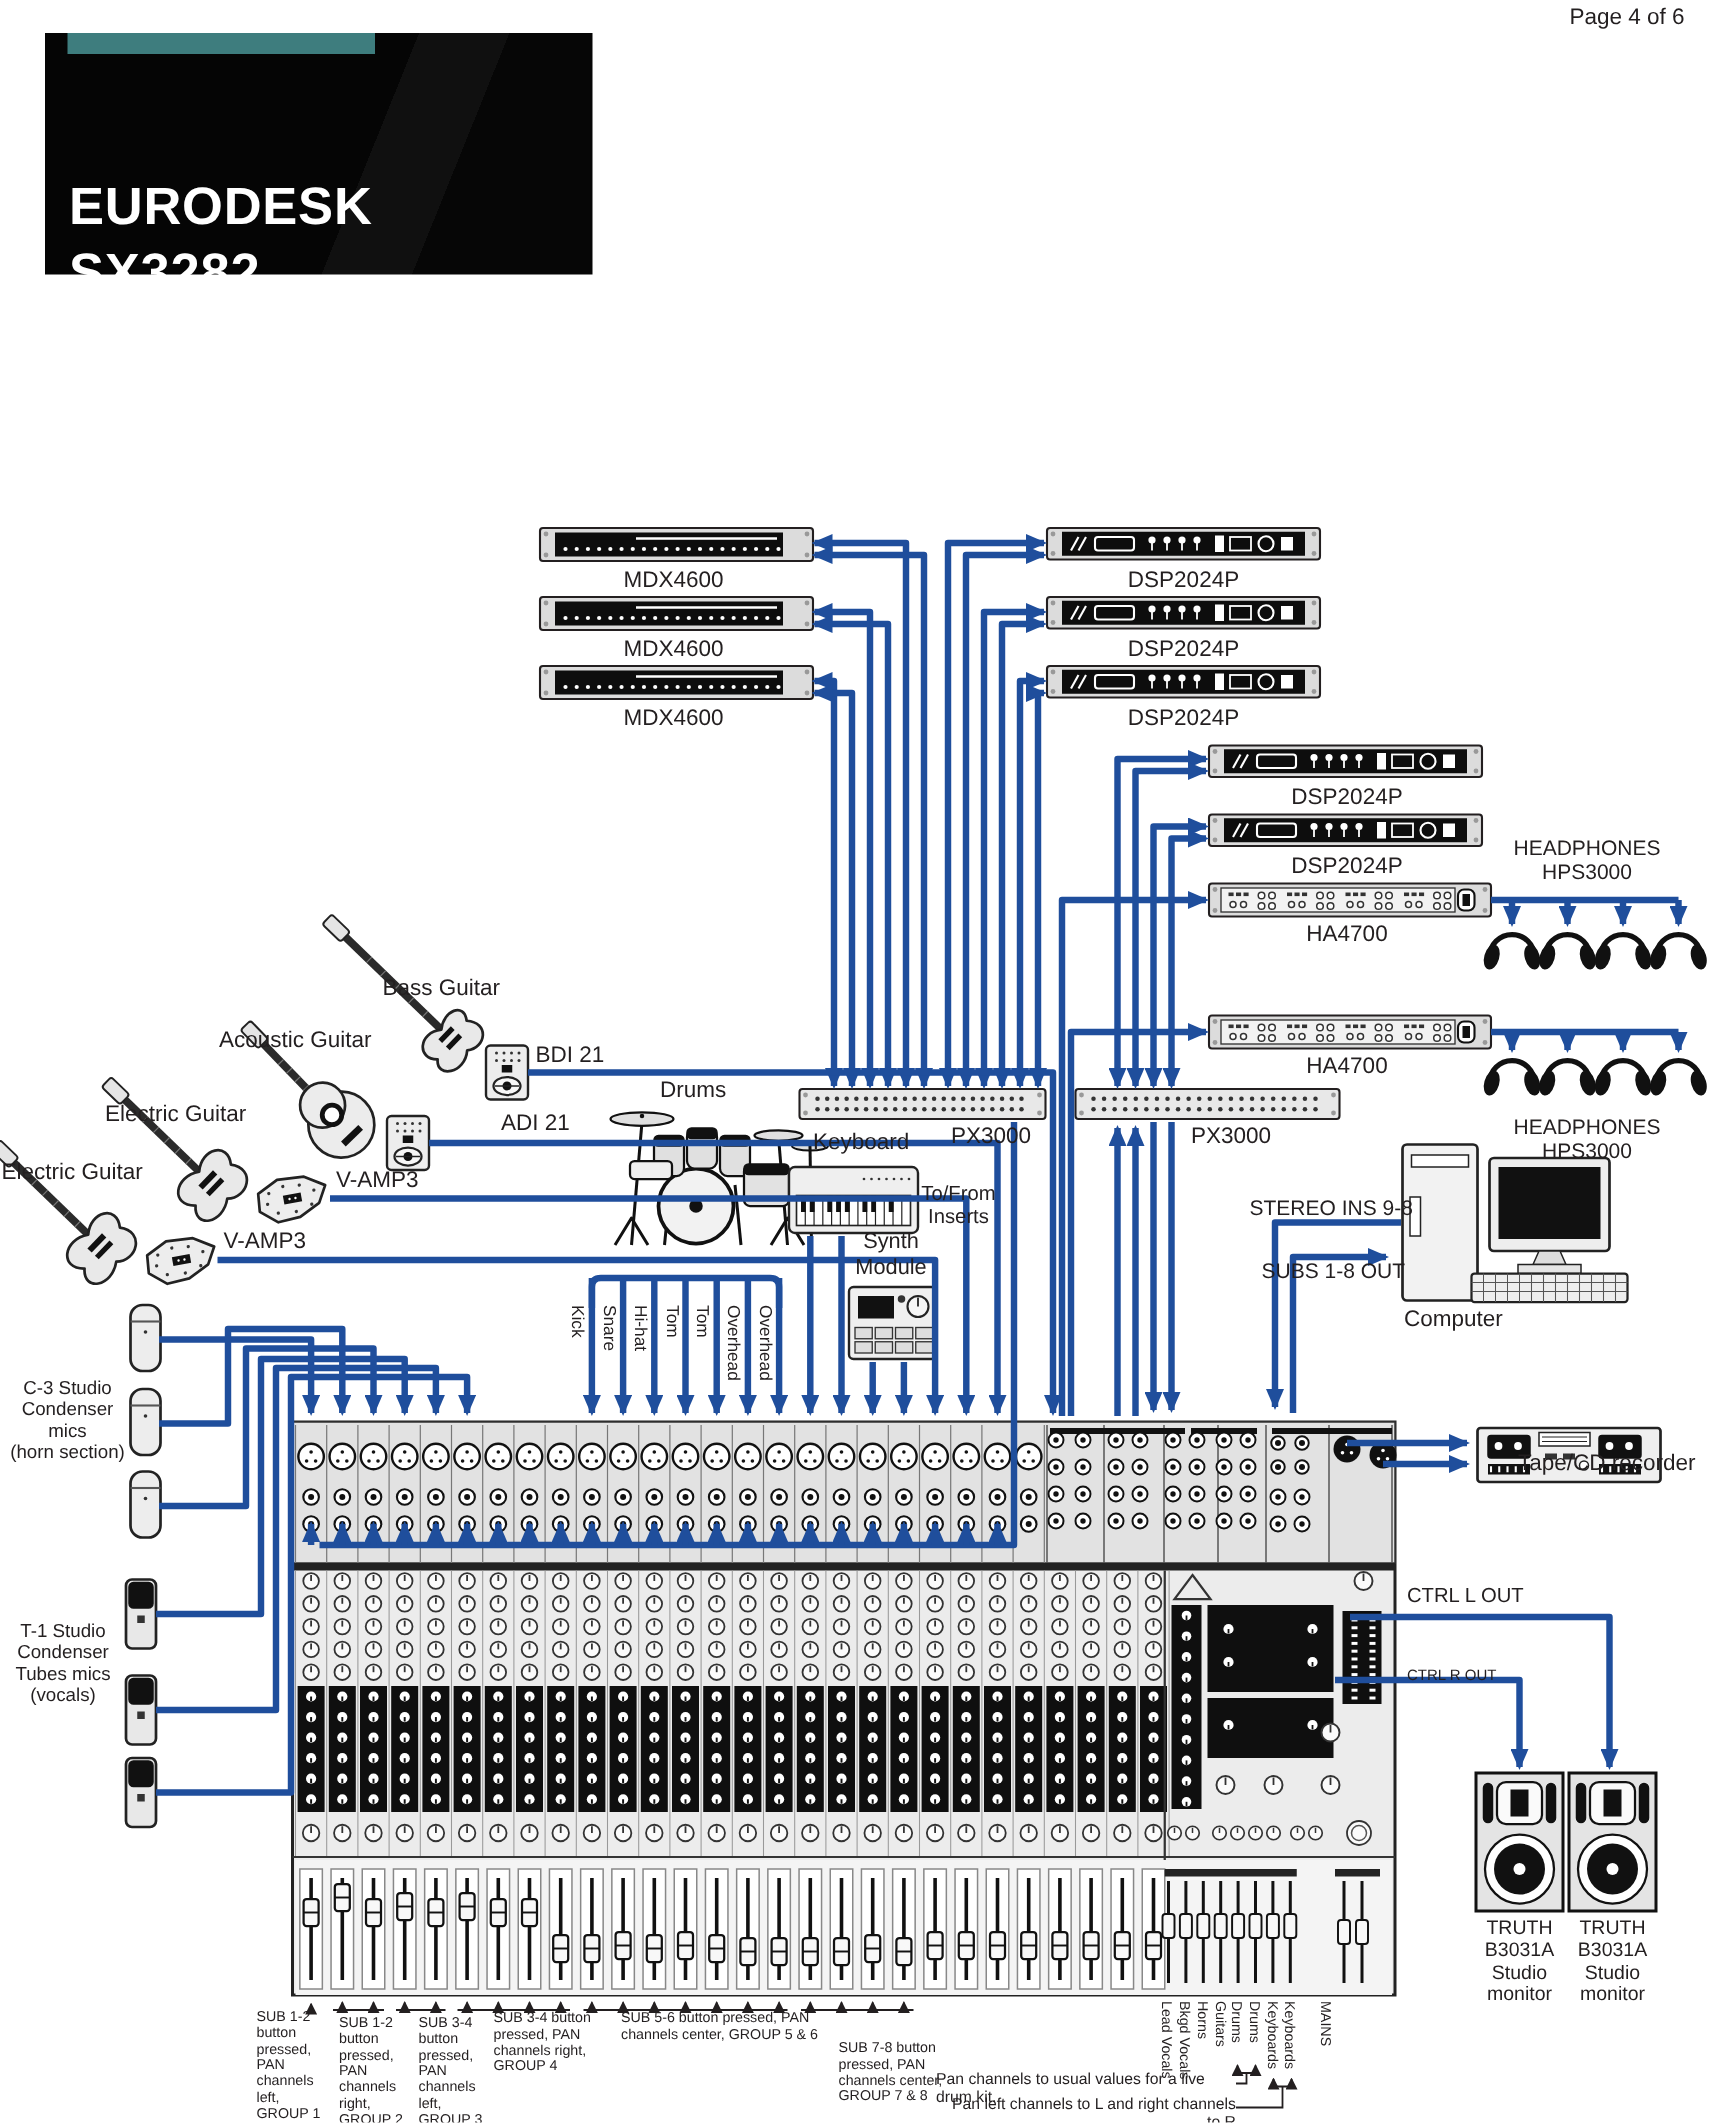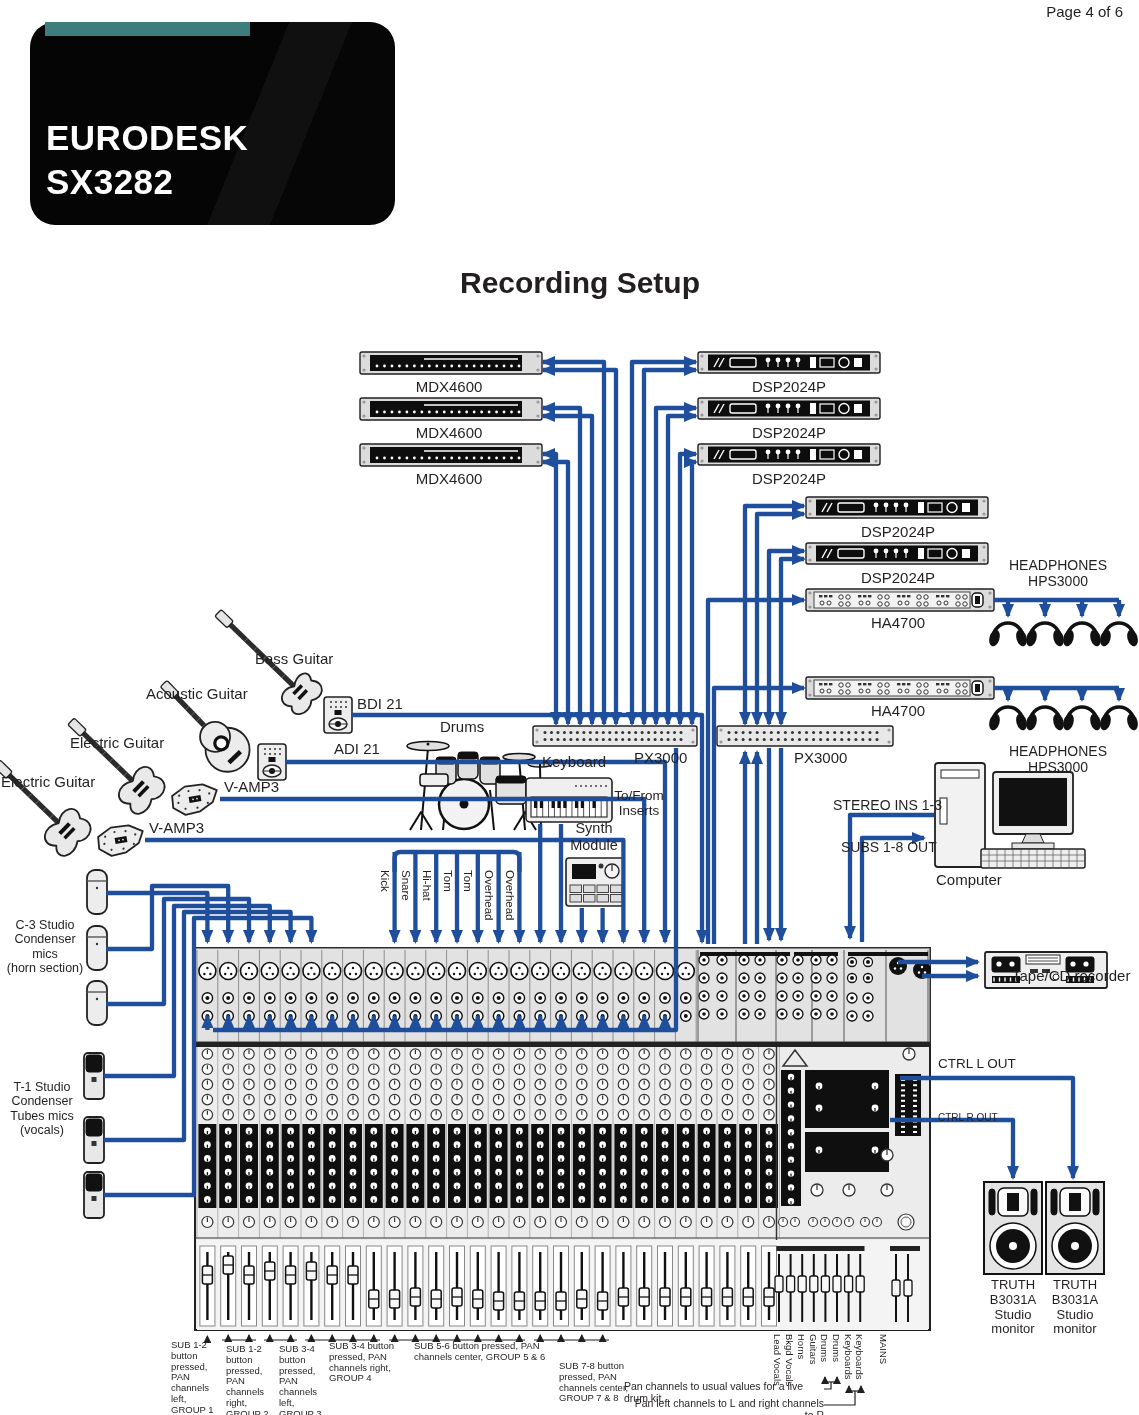--- a/index.html
+++ b/index.html
@@ -2,42 +2,41 @@
 <html><head>
 <meta charset="utf-8">
 <style>
   html,body{margin:0;padding:0;background:#fff;}
   body{width:1139px;height:1415px;position:relative;overflow:hidden;
        font-family:"Liberation Sans", sans-serif;color:#231f20;}
   #stage{position:absolute;inset:0;}
   #gfx{position:absolute;left:0;top:0;}
   .lbl{position:absolute;line-height:1.14;white-space:pre-line;}
   .lbl.vert{writing-mode:vertical-rl;line-height:1;}
-  #logo{position:absolute;left:30px;top:22px;width:365px;height:203px;
-        background:linear-gradient(112deg,#050505 58%,#101010 58%,#101010 72%,#060606 72%);border-radius:25px;}
+  #logo{position:absolute;left:30px;top:22px;width:365px;height:161px;
+        background:linear-gradient(112deg,#050505 58%,#101010 58%,#101010 72%,#060606 72%);}
   #logo .teal{position:absolute;left:15px;top:0;width:205px;height:14px;}
   #logo .l1{position:absolute;left:16px;top:96px;color:#fff;font-weight:bold;font-size:35px;letter-spacing:.5px;}
   #logo .l2{position:absolute;left:16px;top:140px;color:#fff;font-weight:bold;font-size:35px;letter-spacing:.5px;}
   #pageind{position:absolute;right:16px;top:3px;width:140px;text-align:right;font-size:15px;}
   #title{position:absolute;left:330px;top:266px;width:500px;text-align:center;
          font-size:30px;font-weight:bold;}
   .wire{fill:none;stroke-width:4.3;stroke-linejoin:round;stroke-linecap:butt;}
   .annot{fill:none;stroke:#231f20;stroke-width:1.2;}
 </style>
 </head>
 <body>
 
 <div id="stage">
   <div id="pageind">Page 4 of 6</div>
   <div id="logo">
     <div class="teal" style="background: rgb(62, 125, 126);"></div>
     <div class="l1">EURODESK</div>
     <div class="l2">SX3282</div>
   </div>
-  <div id="title">Recording Setup</div>
 
   <svg id="gfx" width="1139" height="1415" viewBox="0 0 1139 1415">
     <defs>
       <marker id="ae" viewBox="0 0 14 12" refX="12" refY="6" markerWidth="14" markerHeight="12" markerUnits="userSpaceOnUse" orient="auto">
           <path d="M0,0 L14,6 L0,12 Z" fill="#1f4e9c"></path>
         </marker>
       <marker id="ab" viewBox="0 0 14 12" refX="12" refY="6" markerWidth="14" markerHeight="12" markerUnits="userSpaceOnUse" orient="auto-start-reverse">
           <path d="M0,0 L14,6 L0,12 Z" fill="#1f4e9c"></path>
         </marker>
       <marker id="ak" viewBox="0 0 8 8" refX="7" refY="4" markerWidth="8" markerHeight="8" markerUnits="userSpaceOnUse" orient="auto">
@@ -2201,21 +2200,21 @@
       <div class="lbl" style="left: 554px; top: 820px; width: 80px; font-size: 14.5px; text-align: center;">Synth
 Module</div>
       <div class="lbl" style="left: 0px; top: 918px; width: 90px; font-size: 12.5px; text-align: center;">C-3 Studio
 Condenser
 mics
 (horn section)</div>
       <div class="lbl" style="left: 0px; top: 1080px; width: 84px; font-size: 12.5px; text-align: center;">T-1 Studio
 Condenser
 Tubes mics
 (vocals)</div>
-      <div class="lbl" style="left: 833px; top: 798px; font-size: 14px;">STEREO INS 1-3</div>
+      <div class="lbl" style="left: 833px; top: 798px; font-size: 14px;">STEREO INS 9-8</div>
       <div class="lbl" style="left: 841px; top: 840px; font-size: 14px;">SUBS 1-8 OUT</div>
       <div class="lbl" style="left: 936px; top: 871px; font-size: 15px;">Computer</div>
       <div class="lbl" style="left: 988px; top: 967px; font-size: 15px; margin-left: 24px;">Tape/CD recorder</div>
       <div class="lbl" style="left: 938px; top: 1056px; font-size: 13.5px;">CTRL L OUT</div>
       <div class="lbl" style="left: 938px; top: 1112px; font-size: 10px;">CTRL R OUT</div>
       <div class="lbl" style="left: 982px; top: 1278px; width: 62px; font-size: 13px; text-align: center;">TRUTH
 B3031A
 Studio
 monitor</div>
       <div class="lbl" style="left: 1044px; top: 1278px; width: 62px; font-size: 13px; text-align: center;">TRUTH

